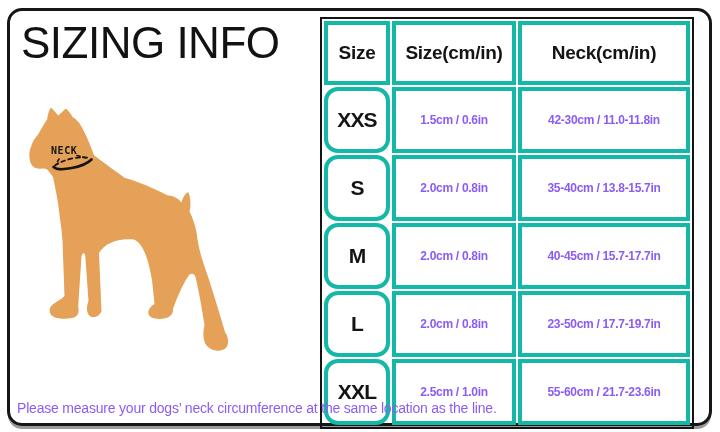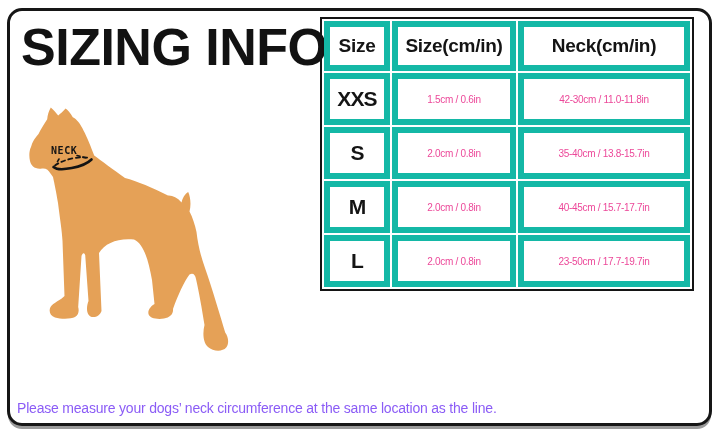--- a/index.html
+++ b/index.html
@@ -9,52 +9,52 @@
     font-family:"Liberation Sans", sans-serif;
   }
   .frame{
     position:absolute;left:7px;top:8px;width:699px;height:412px;
     border:3px solid #161616;border-radius:15px;
     box-shadow:0 4px 0 -1px #9a9a9a;
     background:#ffffff;
   }
   .page-title{
     position:absolute;left:21px;top:21px;
-    font-size:52px;font-weight:700;color:#121212;
+    font-size:44px;font-weight:400;color:#121212;
     letter-spacing:-0.5px;line-height:1.0;white-space:nowrap;
   }
   .dog-wrap{
     position:absolute;left:15px;top:85px;width:230px;height:300px;
   }
   .dog-wrap svg{width:100%;height:100%;display:block;}
   .neck-text{
     font-family:"DejaVu Sans Mono", monospace;
     font-size:10px;font-weight:bold;letter-spacing:0.6px;
     fill:#141414;
   }
   .table-wrap{
     position:absolute;left:320px;top:17px;width:374px;
   }
   table{
     border-collapse:separate;border-spacing:2px;
     border:2px solid #141414;
     table-layout:fixed;width:374px;
   }
   th,td{
-    border:6px solid #14b8a6;background:#ffffff;
+    border:4px solid #14b8a6;background:#ffffff;
     box-sizing:border-box;text-align:center;vertical-align:middle;
-    padding:8px 2px;overflow:hidden;white-space:nowrap;
+    padding:17px 2px;overflow:hidden;white-space:nowrap;
   }
   th{height:46px;font-size:19px;font-weight:700;color:#141414;letter-spacing:-0.3px;}
   td{height:37px;}
   col.c-size{width:66px;}
   col.c-width{width:124px;}
   col.c-neck{width:172px;}
-  td.size-col{font-size:21px;font-weight:700;color:#141414;letter-spacing:-0.8px;}
-  td.val-col{font-size:10px;font-weight:400;color:#ec4899;letter-spacing:-0.3px;}
+  td.size-col{font-size:21px;font-weight:700;color:#141414;letter-spacing:-0.8px;border-radius:14px;}
+  td.val-col{font-size:12px;font-weight:700;color:#8b5cf6;letter-spacing:-0.3px;}
   .footer-note{
     position:absolute;left:17px;top:400px;width:670px;
     font-size:14px;color:#8b5cf6;letter-spacing:-0.2px;white-space:nowrap;
   }
 </style>
 </head>
 <body>
 
 <div class="frame"></div>
 
@@ -144,17 +144,22 @@
         <tr>
           <td class="size-col">M</td>
           <td class="val-col">2.0cm / 0.8in</td>
           <td class="val-col">40-45cm / 15.7-17.7in</td>
         </tr>
         <tr>
           <td class="size-col">L</td>
           <td class="val-col">2.0cm / 0.8in</td>
           <td class="val-col">23-50cm / 17.7-19.7in</td>
         </tr>
+        <tr>
+          <td class="size-col">XXL</td>
+          <td class="val-col">2.5cm / 1.0in</td>
+          <td class="val-col">55-60cm / 21.7-23.6in</td>
+        </tr>
       </tbody>
   </table>
 </div>
 
 <div class="footer-note">Please measure your dogs’  neck circumference at the same location as the line.</div>
 
 </body></html>

